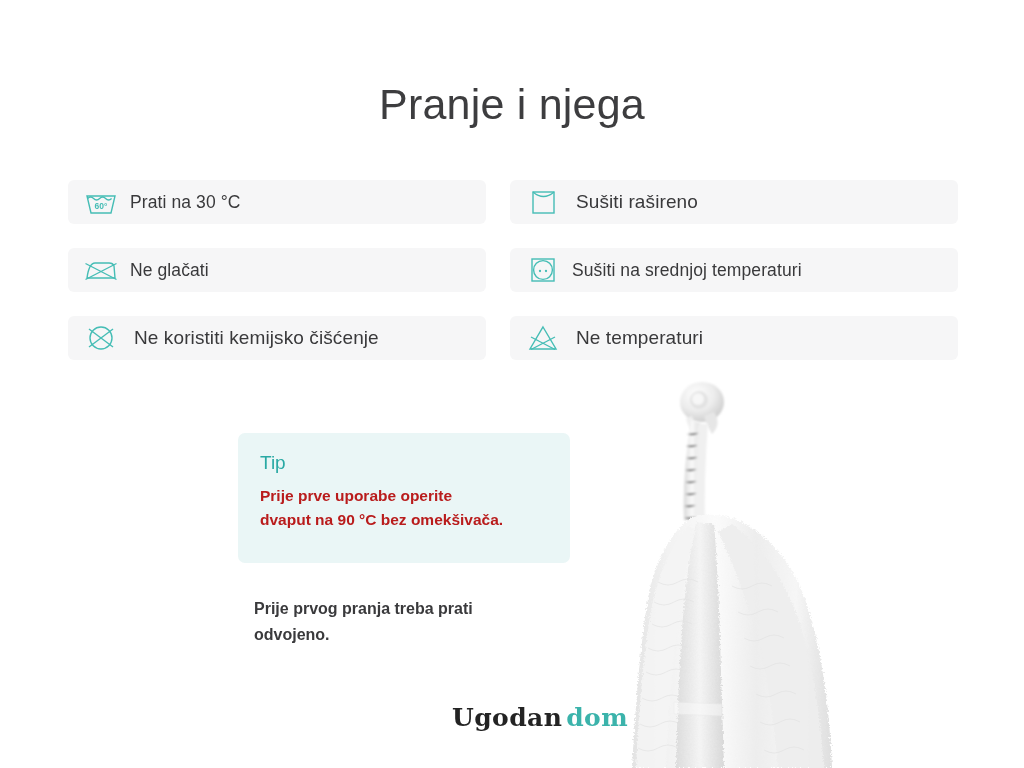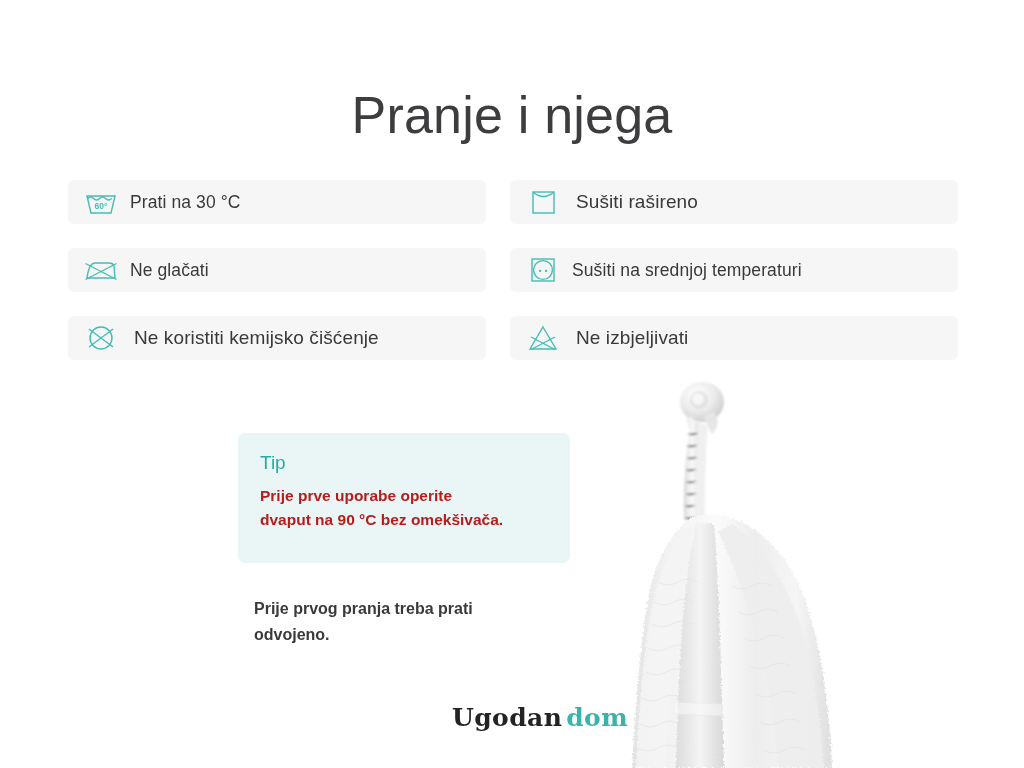--- a/index.html
+++ b/index.html
@@ -16,21 +16,21 @@
     color: #3a3a3a;
   }
 
   
   .page-title {
     position: absolute;
     top: 52px;
     left: 0;
     width: 1024px;
     text-align: center;
-    font-size: 52px;
+    font-size: 43px;
     font-weight: 400;
     letter-spacing: 0.2px;
     color: #3d3d3f;
     line-height: 1.1;
   }
 
   
   .care-grid {
     position: absolute;
     top: 180px;
@@ -200,21 +200,21 @@
   </div>
 
   <div class="care-card right">
     <span class="care-icon">
       <svg width="34" height="30" viewBox="0 0 34 30">
         <path d="M17 4 L30 26 L4 26 Z" fill="none" stroke="#45bdb5" stroke-width="1.4"></path>
         <line x1="5" y1="14" x2="29" y2="26.5" stroke="#45bdb5" stroke-width="1.4"></line>
         <line x1="29" y1="14" x2="5" y2="26.5" stroke="#45bdb5" stroke-width="1.4"></line>
       </svg>
     </span>
-    <span class="care-label">Ne izbjeljivati</span>
+    <span class="care-label">Ne temperaturi</span>
   </div>
 
 </div>
 
 <div class="tip-box">
   <div class="tip-heading">Tip</div>
   <p class="tip-text">
     <span>Prije prve uporabe operite</span><br>
     <span>dvaput na 90 °C bez omekšivača.</span>
   </p>

